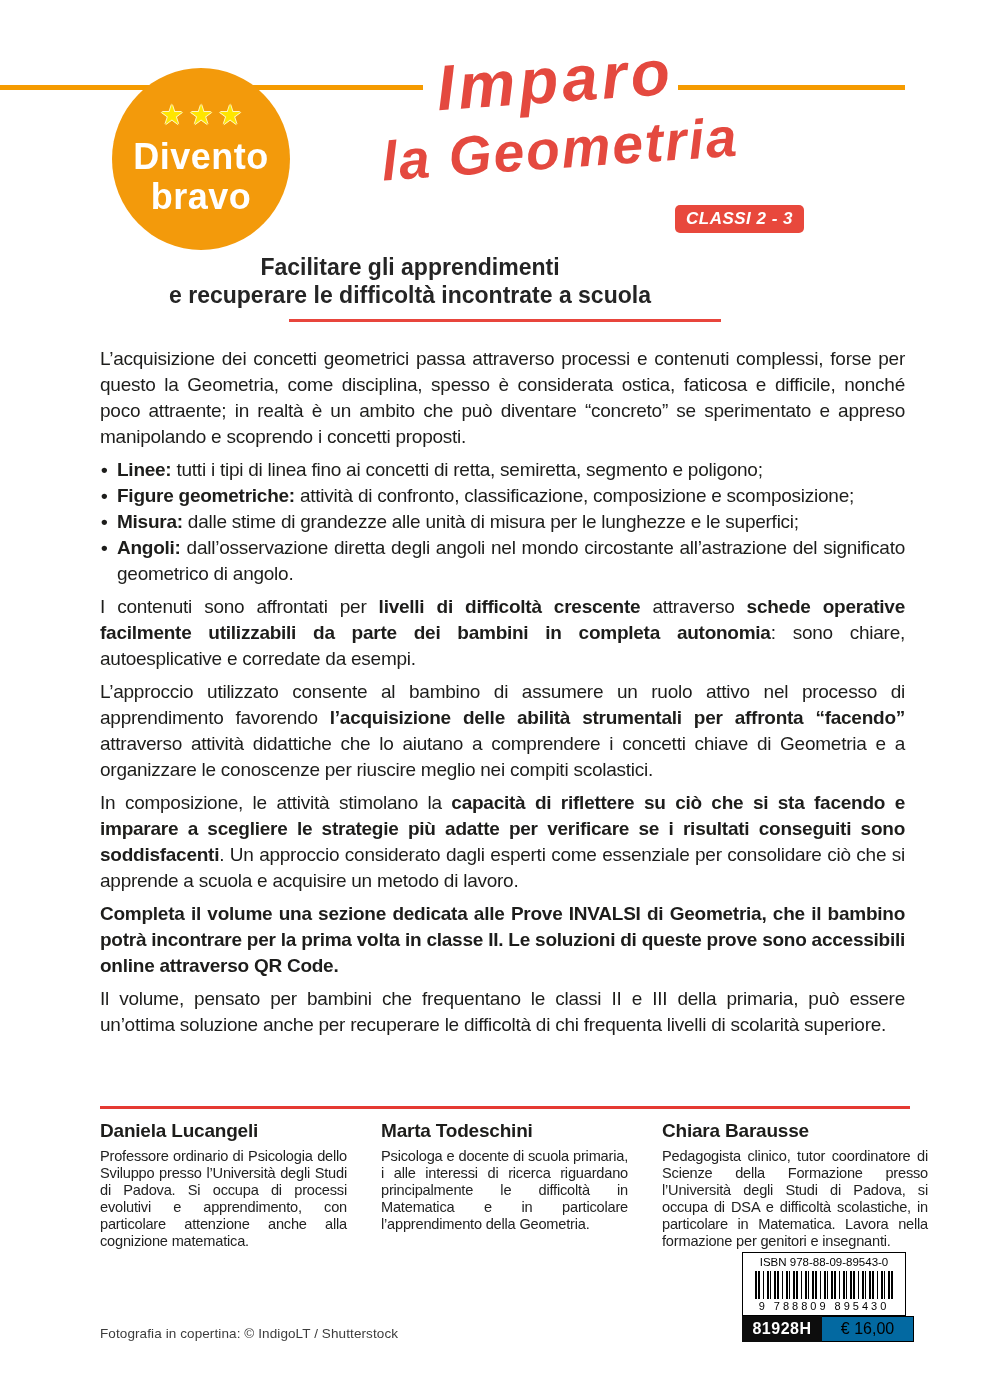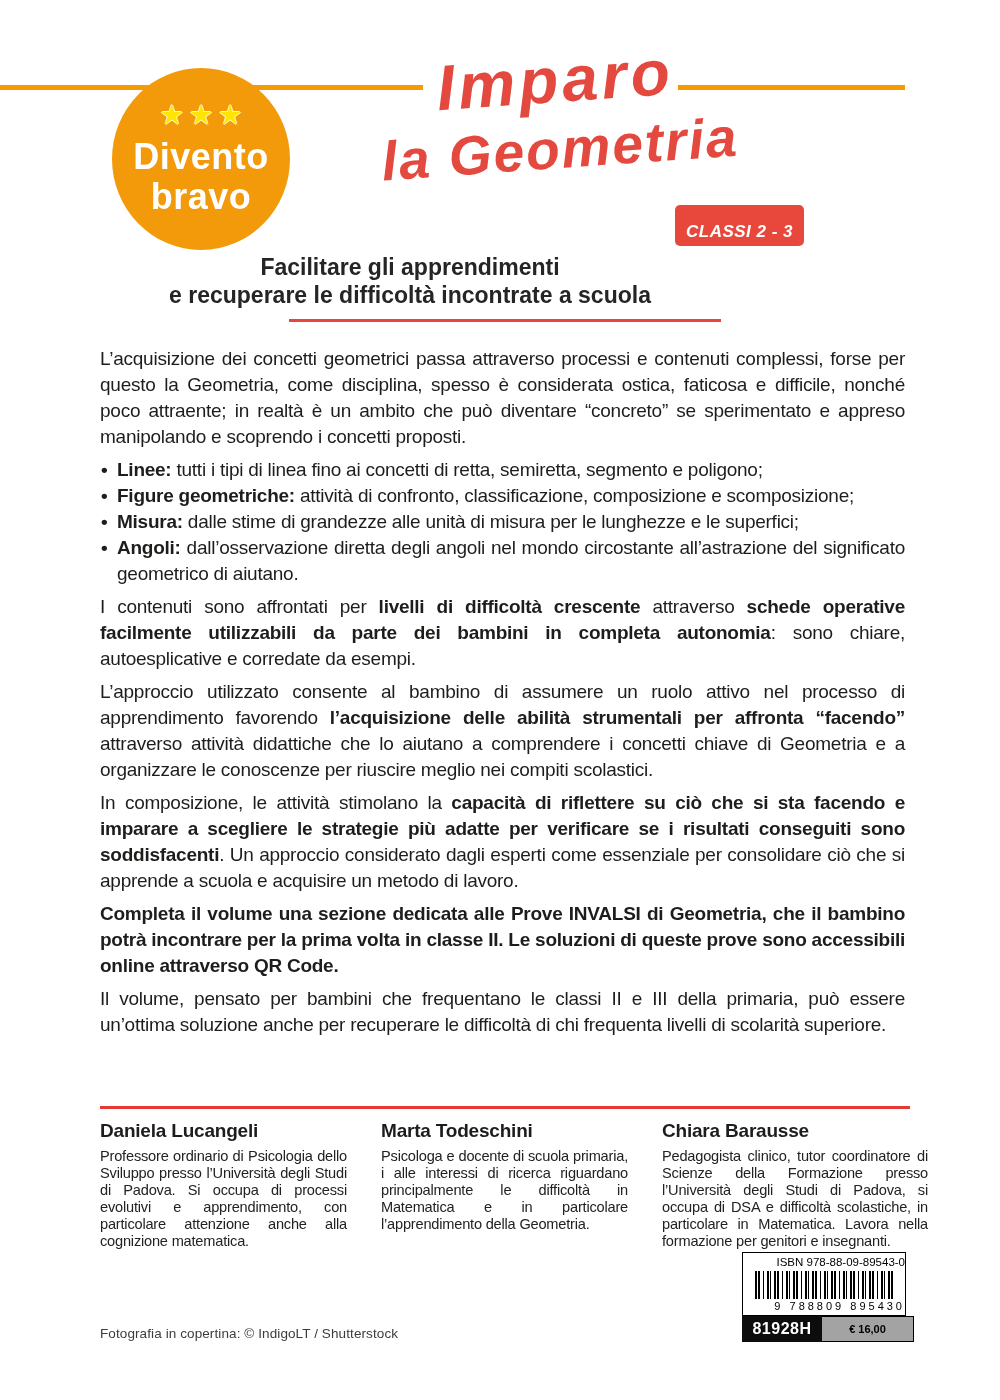--- a/index.html
+++ b/index.html
@@ -30,21 +30,21 @@
 
   .title-line { position:absolute; color:#E4493F; font-weight:700; font-style:italic;
     text-align:center; transform:rotate(-4deg); line-height:1; white-space:nowrap; }
   .title-line.one { left:400px; top:48px; width:310px; font-size:64px; letter-spacing:4px; }
   .title-line.two { left:330px; top:122px; width:460px; font-size:55px; letter-spacing:2px; }
 
   .classes-badge {
     position:absolute; left:675px; top:205px; z-index:3;
     background:#E8483C; color:#fff; border-radius:5px;
     font-weight:700; font-style:italic; font-size:17px;
-    padding:17px 11px 4px; letter-spacing:.5px; white-space:nowrap;
+    padding:4px 11px 4px; letter-spacing:.5px; white-space:nowrap;
   }
 
   .subtitle { position:absolute; left:0; top:253px; width:820px; text-align:center;
     font-weight:700; font-size:23px; line-height:28px; color:#252525; }
   .subtitle-rule { position:absolute; left:289px; top:319px; width:432px; height:3px; background:#E8453C; }
 
   
   .body-copy { position:absolute; left:100px; top:346px; width:805px;
     font-size:19px; line-height:26px; letter-spacing:-0.25px; text-align:justify; }
   .body-copy p.para { margin-bottom:7px; }
@@ -55,33 +55,33 @@
 
   
   .authors-rule { position:absolute; left:100px; top:1106px; width:810px; height:3px; background:#E53A32; }
   .authors { position:absolute; left:100px; top:1120px; width:810px;
     display:grid; grid-template-columns:247px 247px 266px; column-gap:34px; }
   .author-name { font-size:19px; font-weight:700; color:#1d1d1b; margin-bottom:6px; letter-spacing:-0.2px; }
   .author-bio { font-size:14.6px; line-height:17px; text-align:justify; letter-spacing:-0.2px; color:#222; }
 
   
   .barcode-box { position:absolute; left:742px; top:1252px; width:164px; height:64px;
-    background:#fff; border:1.5px solid #000; text-align:right; padding-top:3px; }
+    background:#fff; border:1.5px solid #000; text-align:center; padding-top:3px; }
   .isbn-text { font-size:11.5px; letter-spacing:0; color:#000; }
   .bars { height:28px; margin:3px 12px 1px;
     background:repeating-linear-gradient(90deg,
       #000 0 2px, #fff 2px 3px, #000 3px 5px, #fff 5px 8px,
       #000 8px 9px, #fff 9px 12px, #000 12px 14px, #fff 14px 15px,
       #000 15px 16px, #fff 16px 19px); }
   .barcode-digits { font-size:11px; letter-spacing:3px; color:#000; }
   .price-row { position:absolute; left:742px; top:1316px; width:172px; height:26px; display:flex; }
   .code-cell { width:80px; background:#0d0d0d; color:#fff; font-weight:700; font-size:16px;
     display:flex; align-items:center; justify-content:center; letter-spacing:.5px; }
-  .price-cell { flex:1; background:#a3a3a3; border:1.5px solid #000; border-left:none;
-    color:#000; font-weight:700; font-size:11px;
+  .price-cell { flex:1; background:#0369a1; border:1.5px solid #000; border-left:none;
+    color:#000; font-weight:400; font-size:16px;
     display:flex; align-items:center; justify-content:center; }
 
   .photo-credit { position:absolute; left:100px; top:1326px; font-size:13.5px; color:#3c3c3c; letter-spacing:.1px; }
 </style>
 </head>
 <body>
 
 <div class="page">
 
   <div class="rule-orange left"></div>
@@ -102,21 +102,21 @@
     <div>e recuperare le difficoltà incontrate a scuola</div>
   </div>
   <div class="subtitle-rule"></div>
 
   <div class="body-copy" id="body-copy">
       <p class="para"><span>L’acquisizione dei concetti geometrici passa attraverso processi e contenuti complessi, forse per questo la Geometria, come disciplina, spesso è considerata ostica, faticosa e difficile, nonché poco attraente; in realtà è un ambito che può diventare “concreto” se sperimentato e appreso manipolando e scoprendo i concetti proposti.</span></p>
       <div class="bullets">
         <div class="bullet-item"><span class="bullet-dot">•</span><b>Linee:</b><span> tutti i tipi di linea fino ai concetti di retta, semiretta, segmento e poligono;</span></div>
         <div class="bullet-item"><span class="bullet-dot">•</span><b>Figure geometriche:</b><span> attività di confronto, classificazione, composizione e scomposizione;</span></div>
         <div class="bullet-item"><span class="bullet-dot">•</span><b>Misura:</b><span> dalle stime di grandezze alle unità di misura per le lunghezze e le superfici;</span></div>
-        <div class="bullet-item"><span class="bullet-dot">•</span><b>Angoli:</b><span> dall’osservazione diretta degli angoli nel mondo circostante all’astrazione del significato geometrico di aiutano.</span></div>
+        <div class="bullet-item"><span class="bullet-dot">•</span><b>Angoli:</b><span> dall’osservazione diretta degli angoli nel mondo circostante all’astrazione del significato geometrico di angolo.</span></div>
       </div>
       <p class="para"><span>I contenuti sono affrontati per </span><b>livelli di difficoltà crescente</b><span> attraverso </span><b>schede operative facilmente utilizzabili da parte dei bambini in completa autonomia</b><span>: sono chiare, autoesplicative e corredate da esempi.</span></p>
       <p class="para"><span>L’approccio utilizzato consente al bambino di assumere un ruolo attivo nel processo di apprendimento favorendo </span><b>l’acquisizione delle abilità strumentali per affronta “facendo”</b><span> attraverso attività didattiche che lo aiutano a comprendere i concetti chiave di Geometria e a organizzare le conoscenze per riuscire meglio nei compiti scolastici.</span></p>
       <p class="para"><span>In composizione, le attività stimolano la </span><b>capacità di riflettere su ciò che si sta facendo e imparare a scegliere le strategie più adatte per verificare se i risultati conseguiti sono soddisfacenti</b><span>. Un approccio considerato dagli esperti come essenziale per consolidare ciò che si apprende a scuola e acquisire un metodo di lavoro.</span></p>
       <p class="para"><b>Completa il volume una sezione dedicata alle Prove INVALSI di Geometria, che il bambino potrà incontrare per la prima volta in classe II. Le soluzioni di queste prove sono accessibili online attraverso QR Code.</b></p>
       <p class="para"><span>Il volume, pensato per bambini che frequentano le classi II e III della primaria, può essere un’ottima soluzione anche per recuperare le difficoltà di chi frequenta livelli di scolarità superiore.</span></p>
     </div>
 
   <div class="authors-rule"></div>
   <div class="authors" id="authors">

